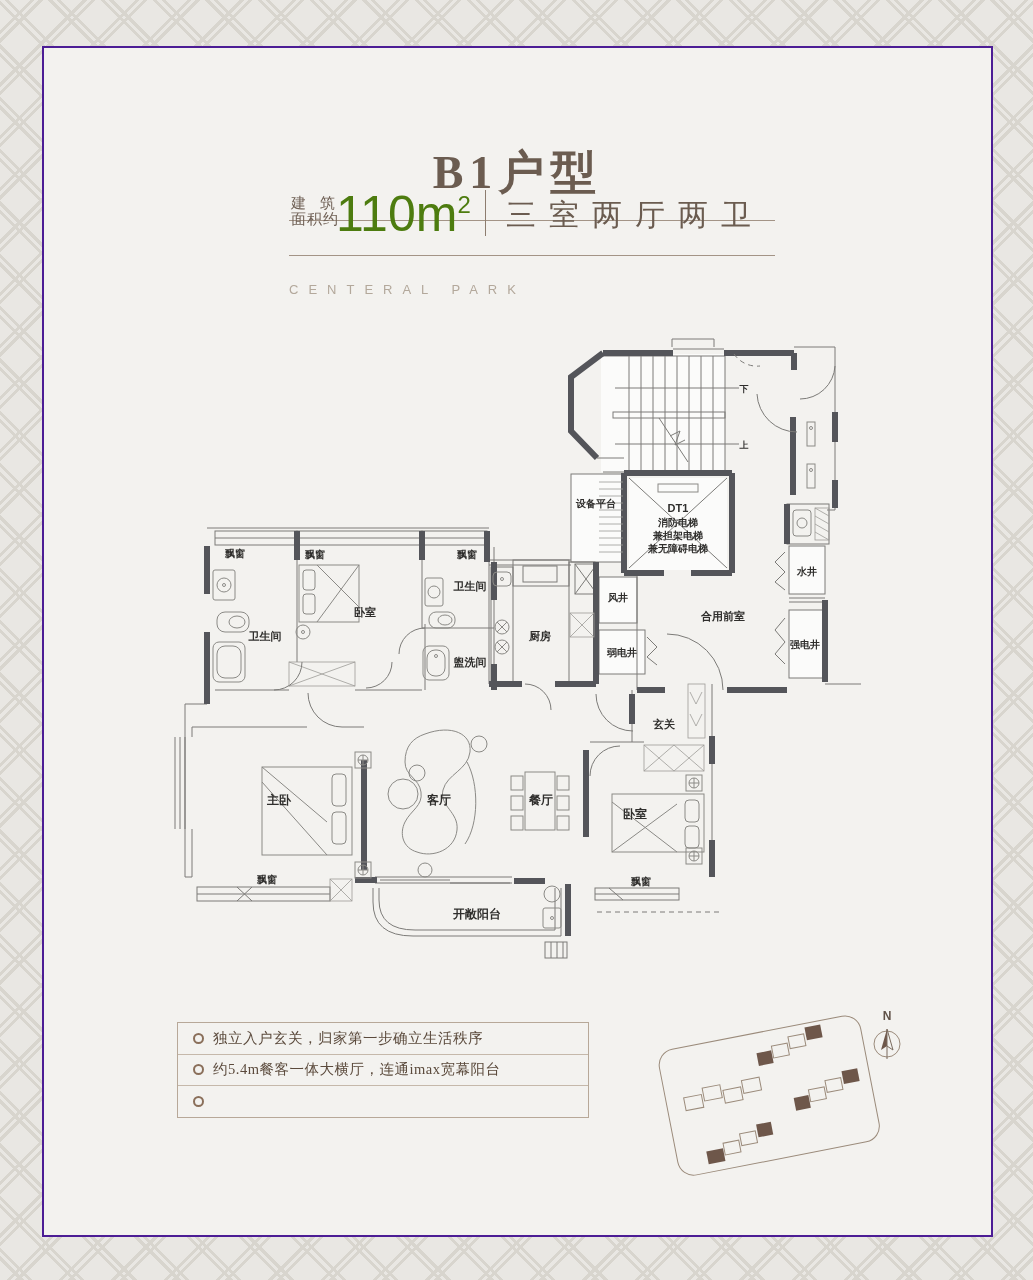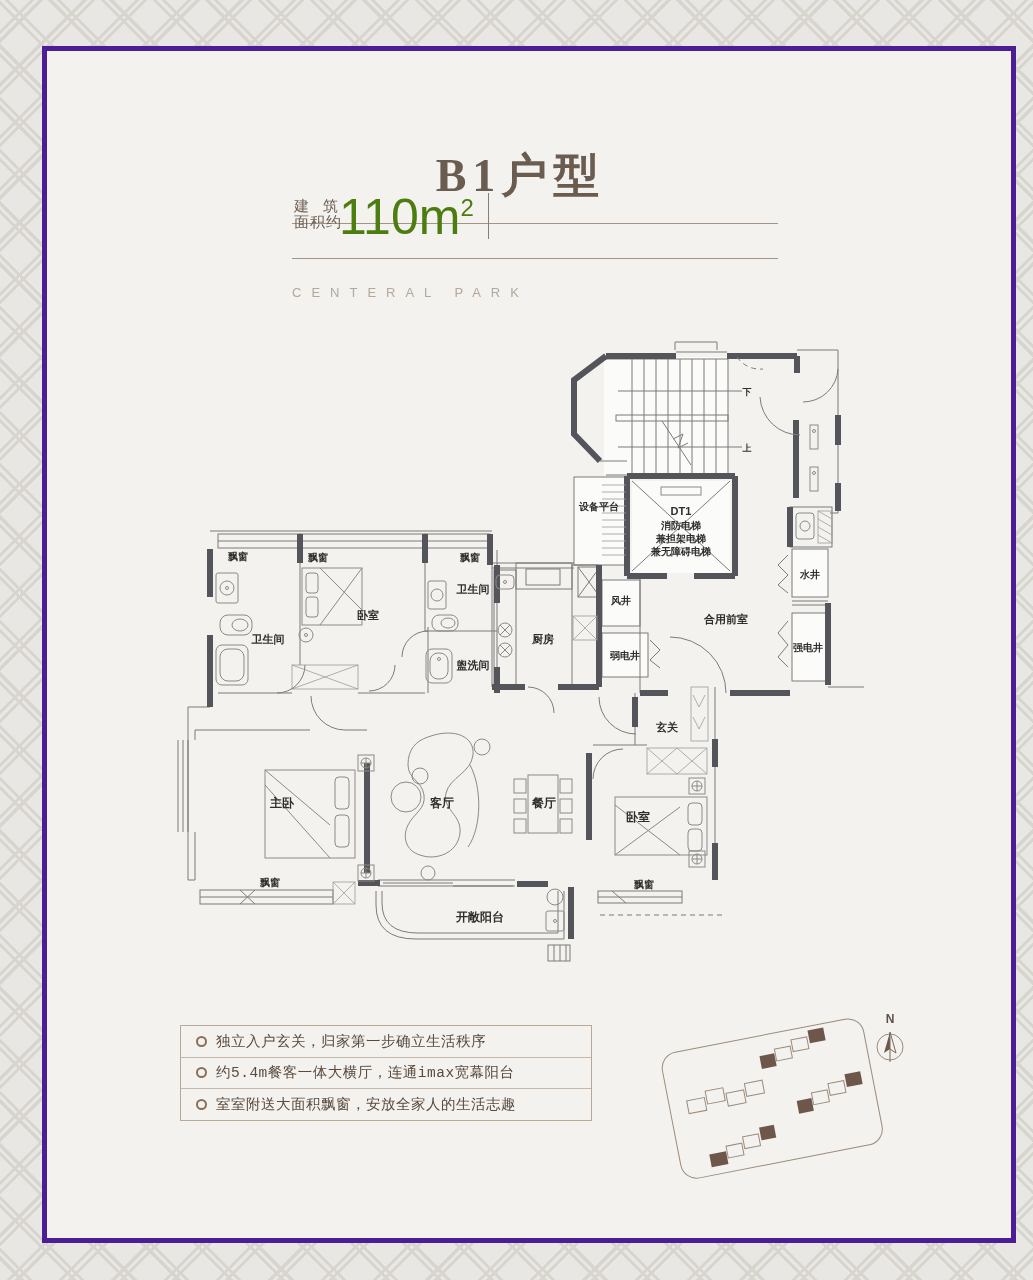--- a/index.html
+++ b/index.html
@@ -6,21 +6,21 @@
   body{
     width:1033px;height:1280px;position:relative;overflow:hidden;
     font-family:"Liberation Sans",sans-serif;
     background:
       repeating-linear-gradient(45deg, transparent 0 14px, #d8d5ce 14px 17px, transparent 17px 20px, #d8d5ce 20px 23px, transparent 23px 37px),
       repeating-linear-gradient(-45deg, transparent 0 14px, #d8d5ce 14px 17px, transparent 17px 20px, #d8d5ce 20px 23px, transparent 23px 37px),
       #e9e7e3;
   }
   .panel{
     position:absolute;left:42px;top:46px;width:947px;height:1187px;
-    background:#f3f2ef;border:5px solid #4c1d95;padding-left:17px;
+    background:#f3f2ef;border:2px solid #4c1d95;
   }
   .panel *{position:absolute;}
   .title{
     top:94px;left:0;width:947px;text-align:center;
     font-family:"Liberation Serif",serif;font-weight:bold;font-size:46px;
     letter-spacing:6px;color:#6b5c50;
   }
   .rule{height:1px;background:#a39486;left:245px;width:486px;}
   .rule1{top:172px;} .rule2{top:207px;}
   .area-label{left:247px;top:147px;font-size:15px;color:#6e5f54;line-height:16px;font-family:"Liberation Serif",serif;}
@@ -29,21 +29,21 @@
   .area-value{left:292px;top:130px;font-family:Liberation Sans, sans-serif;font-size:50px;color:#4d7c0f;line-height:53px;}
   .area-value sup{font-size:24px;}
   .vbar{left:441px;top:142px;width:1px;height:46px;background:#8d7d6f;}
   .layout-text{left:462px;top:147px;font-family:"Liberation Serif",serif;font-size:30px;letter-spacing:13px;color:#6b5c50;}
   .brand{top:234px;left:245px;width:486px;font-size:13px;letter-spacing:10px;color:#b3a89b;}
   .plan-svg{left:123px;top:284px;}
   .features{left:133px;top:974px;width:410px;border:1px solid #b7a898;margin:0;padding:0;list-style:none;}
   .features li{position:static;display:flex;align-items:center;height:30.6px;border-top:1px solid #c5b8aa;}
   .features li:first-child{border-top:none;}
   .features .dot{position:static;width:7px;height:7px;border:2px solid #8a6f5a;border-radius:50%;margin:0 9px 0 15px;flex:none;}
-  .features .txt{position:static;font-family:Liberation Mono, monospace;font-size:14.5px;color:#5b4a3c;letter-spacing:.5px;white-space:nowrap;}
+  .features .txt{position:static;font-family:Liberation Serif, serif;font-size:14.5px;color:#5b4a3c;letter-spacing:.5px;white-space:nowrap;}
   .siteplan-svg{left:603px;top:954px;}
   
   .w1{stroke:#7c7b78;stroke-width:1;fill:none;}
   .wd{stroke:#54555a;stroke-width:6;fill:none;}
   .fx{stroke:#8b8a86;stroke-width:1;fill:#f6f5f3;}
   .fxn{stroke:#8b8a86;stroke-width:1;fill:none;}
   .hat{stroke:#9d9c98;stroke-width:.8;fill:none;}
   .flt{fill:#fbfbfa;stroke:none;}
   .dash{stroke-dasharray:5 4;}
   .lbl{font:bold 11px "Liberation Sans",sans-serif;fill:#2f2e2c;text-anchor:middle;}
@@ -60,20 +60,21 @@
 
   <div class="title">B1户型</div>
   <div class="rule rule1"></div>
 
   <div class="area-label">
     <span class="l1">建筑</span>
     <span class="l2">面积约</span>
   </div>
   <div class="area-value"><span style="position:static;">110m</span><sup style="position:static;">2</sup></div>
   <div class="vbar"></div>
+  <div class="layout-text">三室两厅两卫</div>
 
   <div class="rule rule2"></div>
   <div class="brand">CENTERAL PARK</div>
 
   <svg class="plan-svg" width="710" height="645" viewBox="0 0 710 645">
 
     <g>
       <rect class="flt" x="434" y="22" width="124" height="118"></rect>
       <rect class="flt" x="462" y="146" width="98" height="92"></rect>
       <rect class="flt" x="404" y="142" width="54" height="88"></rect>
@@ -351,21 +352,20 @@
     <li>
         <span class="dot"></span>
         <span class="txt">独立入户玄关，归家第一步确立生活秩序</span>
       </li>
     <li>
         <span class="dot"></span>
         <span class="txt">约5.4m餐客一体大横厅，连通imax宽幕阳台</span>
       </li>
     <li>
         <span class="dot"></span>
-        <span class="txt">室室附送大面积飘窗，安放全家人的生活志趣</span>
       </li>
   </ul>
 
   <svg class="siteplan-svg" width="280" height="210" viewBox="0 0 280 210">
     <g transform="rotate(-11 120 95)">
       <rect class="sp-out" x="20" y="30" width="205" height="128" rx="16"></rect>
 
       <g class="sp-out">
         <rect x="38" y="80" width="18" height="13"></rect>
           <rect x="58" y="74" width="18" height="13"></rect>

